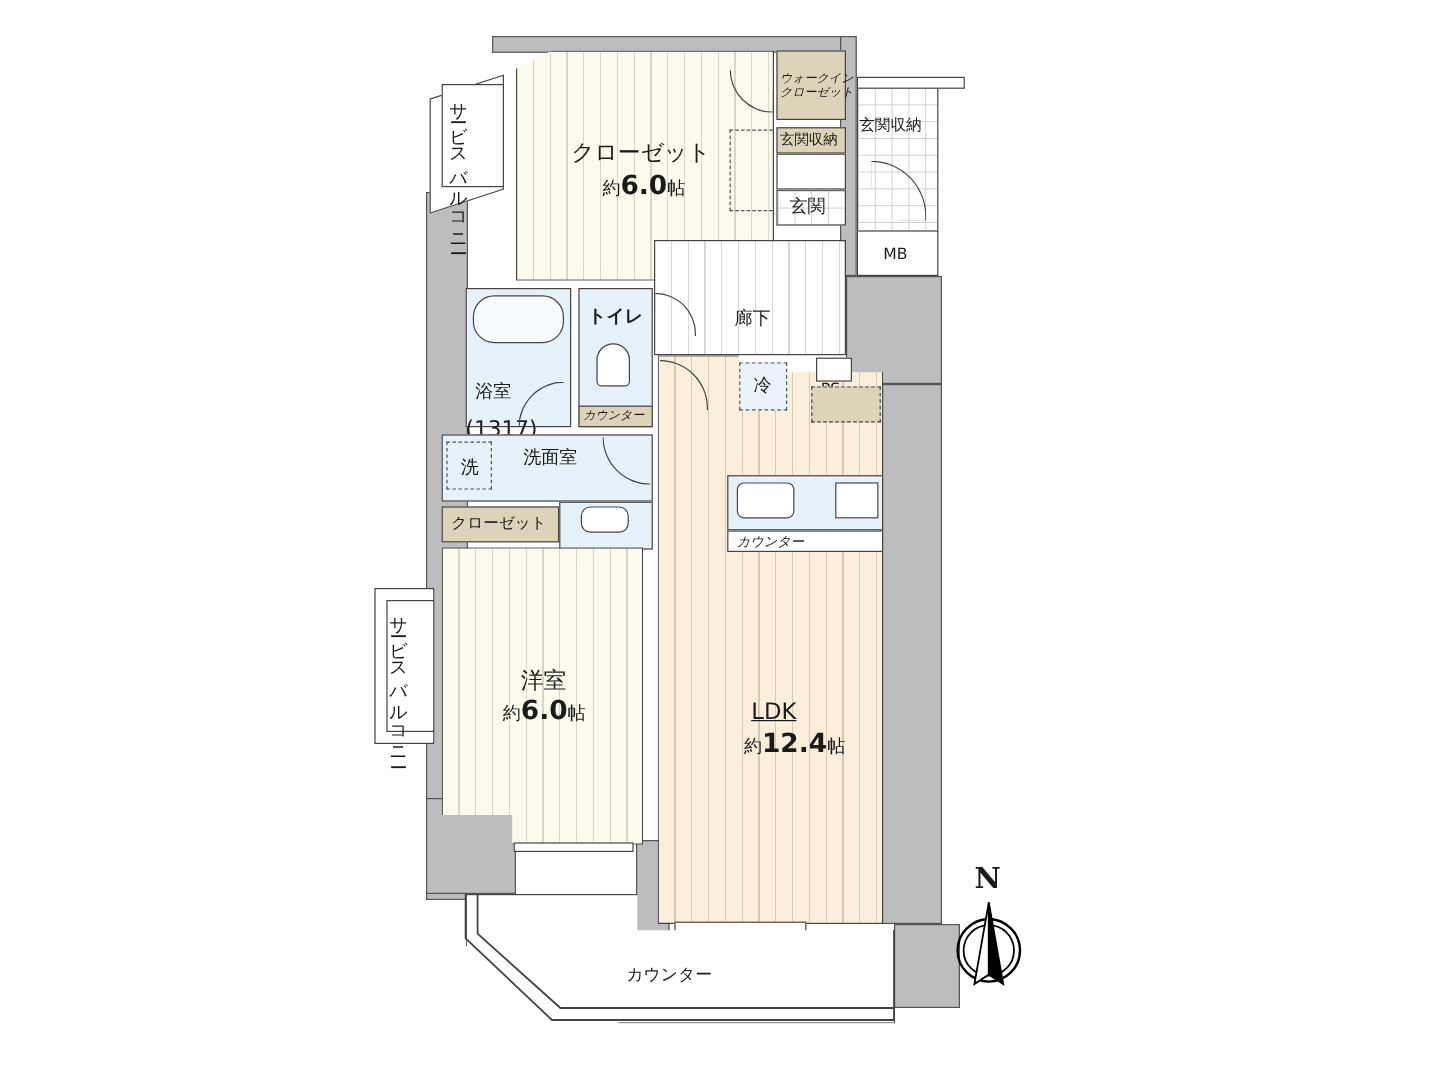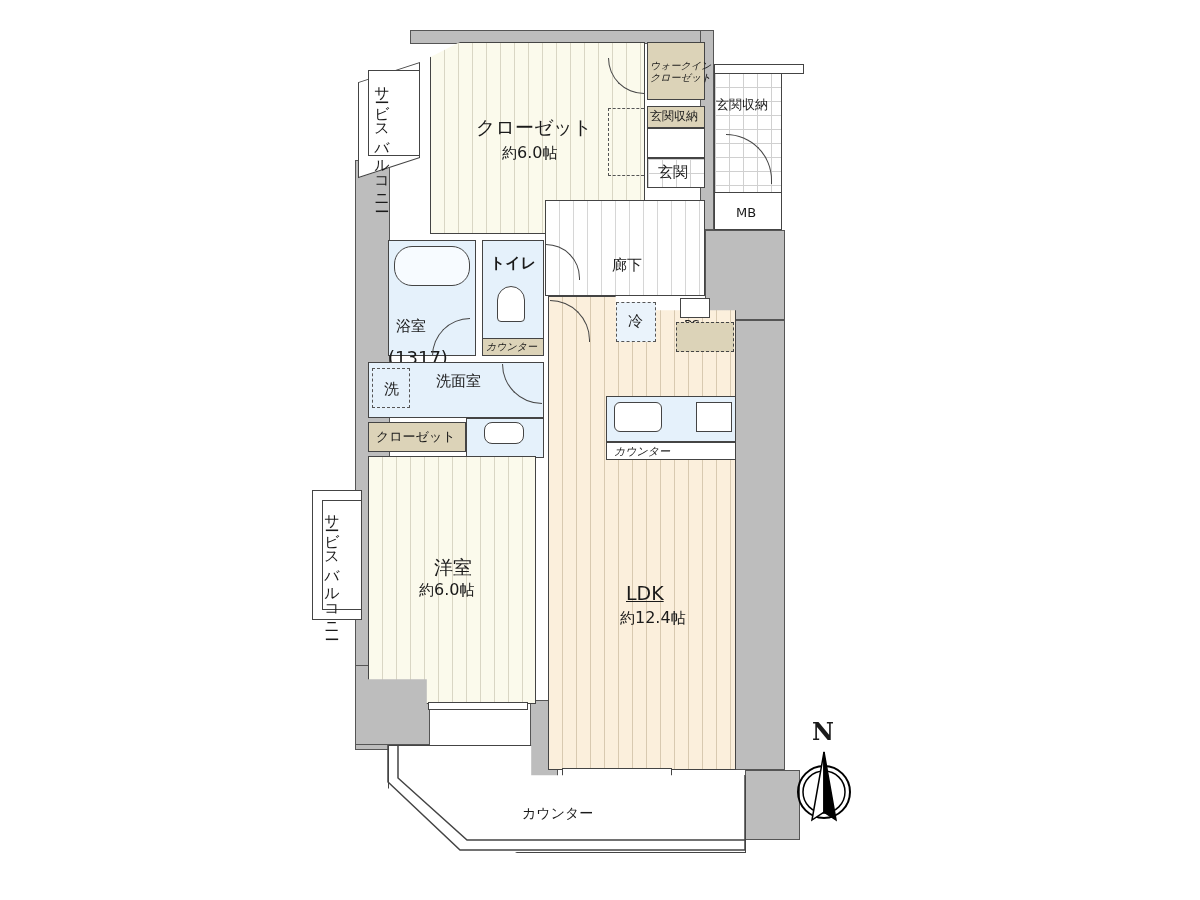--- a/index.html
+++ b/index.html
@@ -14,21 +14,21 @@
     .storage { background:#dcd3b8; border:1px solid #444; }
     .outline { background:#fff; border:1.5px solid #444; }
     .label { position:absolute; white-space:nowrap; color:#1a1a1a; line-height:1; }
     .big { font-size:19px; }
     .mid { font-size:15px; }
     .small { font-size:12px; }
     .tiny { font-size:10px;font-style:italic; }
     .vert { writing-mode:vertical-rl; font-size:16px; letter-spacing:1px; }
     .dash { border:1.5px dashed #555; background:transparent; }
     .door { border:1.3px solid #444; background:transparent; }
-    .num { font-size:16px; font-weight:normal; }
+    .num { font-size:22px; font-weight:bold; }
   </style>
 </head>
 <body>
 
 <div class="abs wall" style="left:355px;top:160px;width:35px;height:590px;"></div>
 <div class="abs wall" style="left:410px;top:30px;width:300px;height:14px;"></div>
 <div class="abs wall" style="left:700px;top:30px;width:14px;height:200px;"></div>
 <div class="abs wall" style="left:705px;top:230px;width:80px;height:90px;"></div>
 <div class="abs wall" style="left:735px;top:320px;width:50px;height:450px;"></div>
 <div class="abs wall" style="left:745px;top:770px;width:55px;height:70px;"></div>

